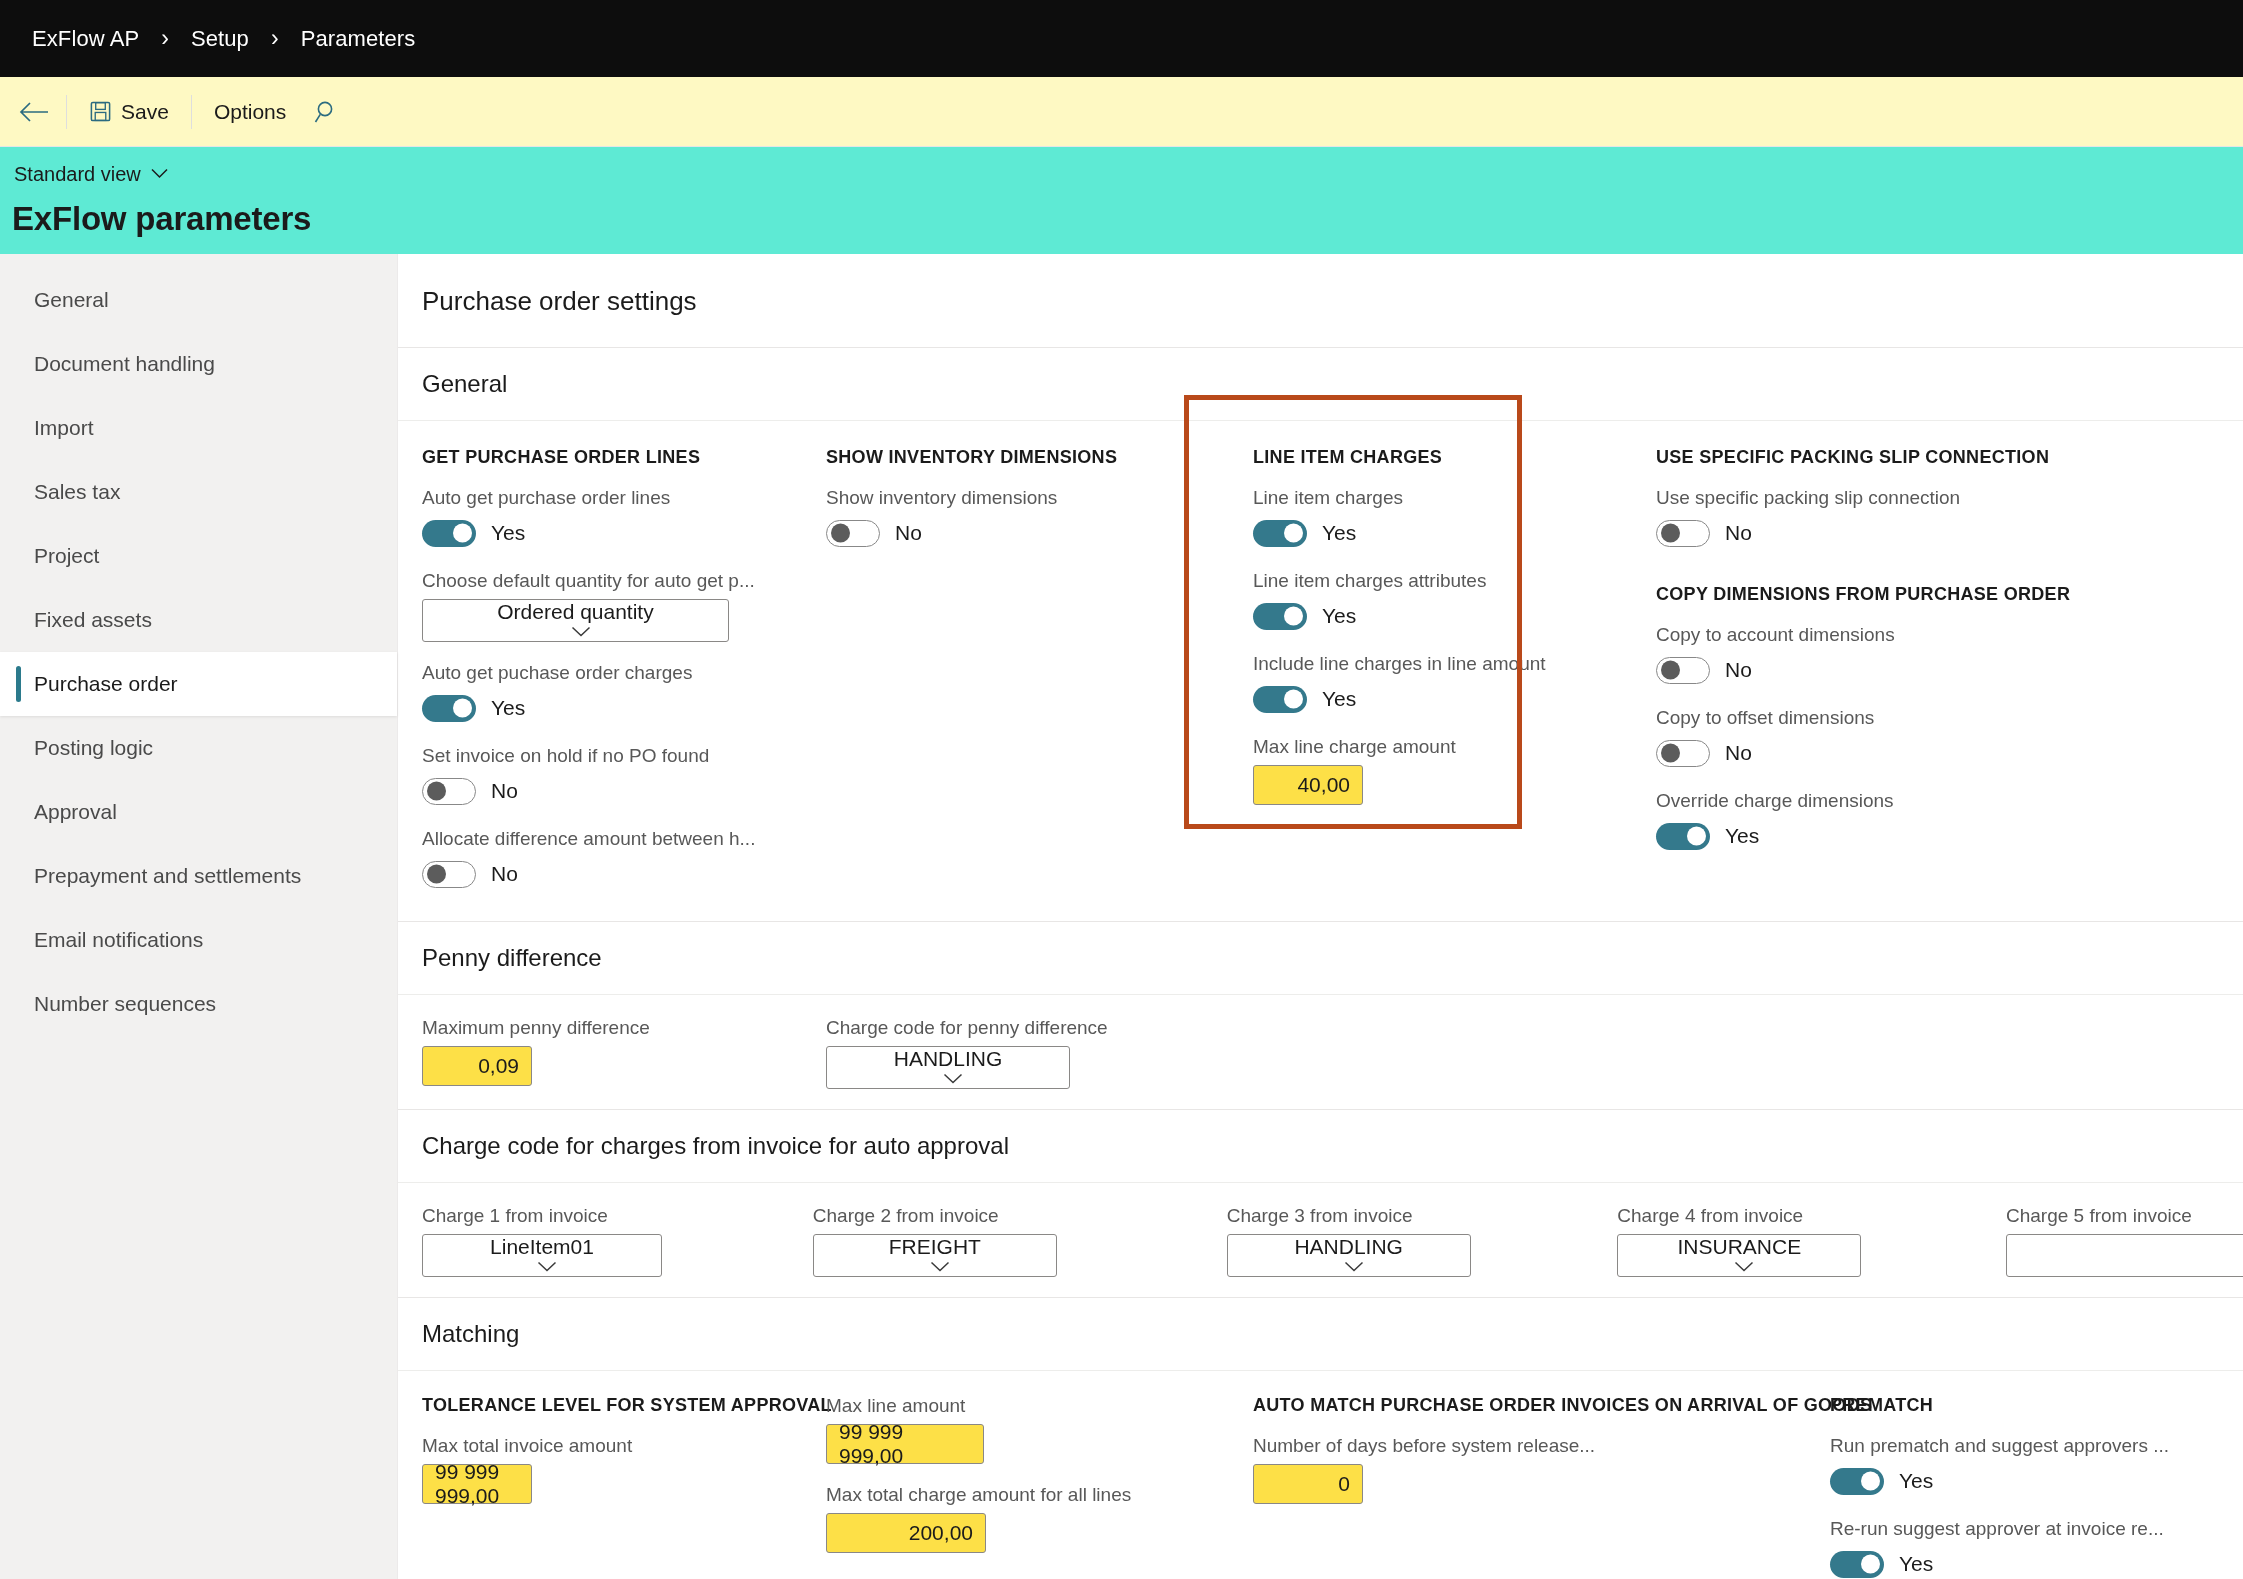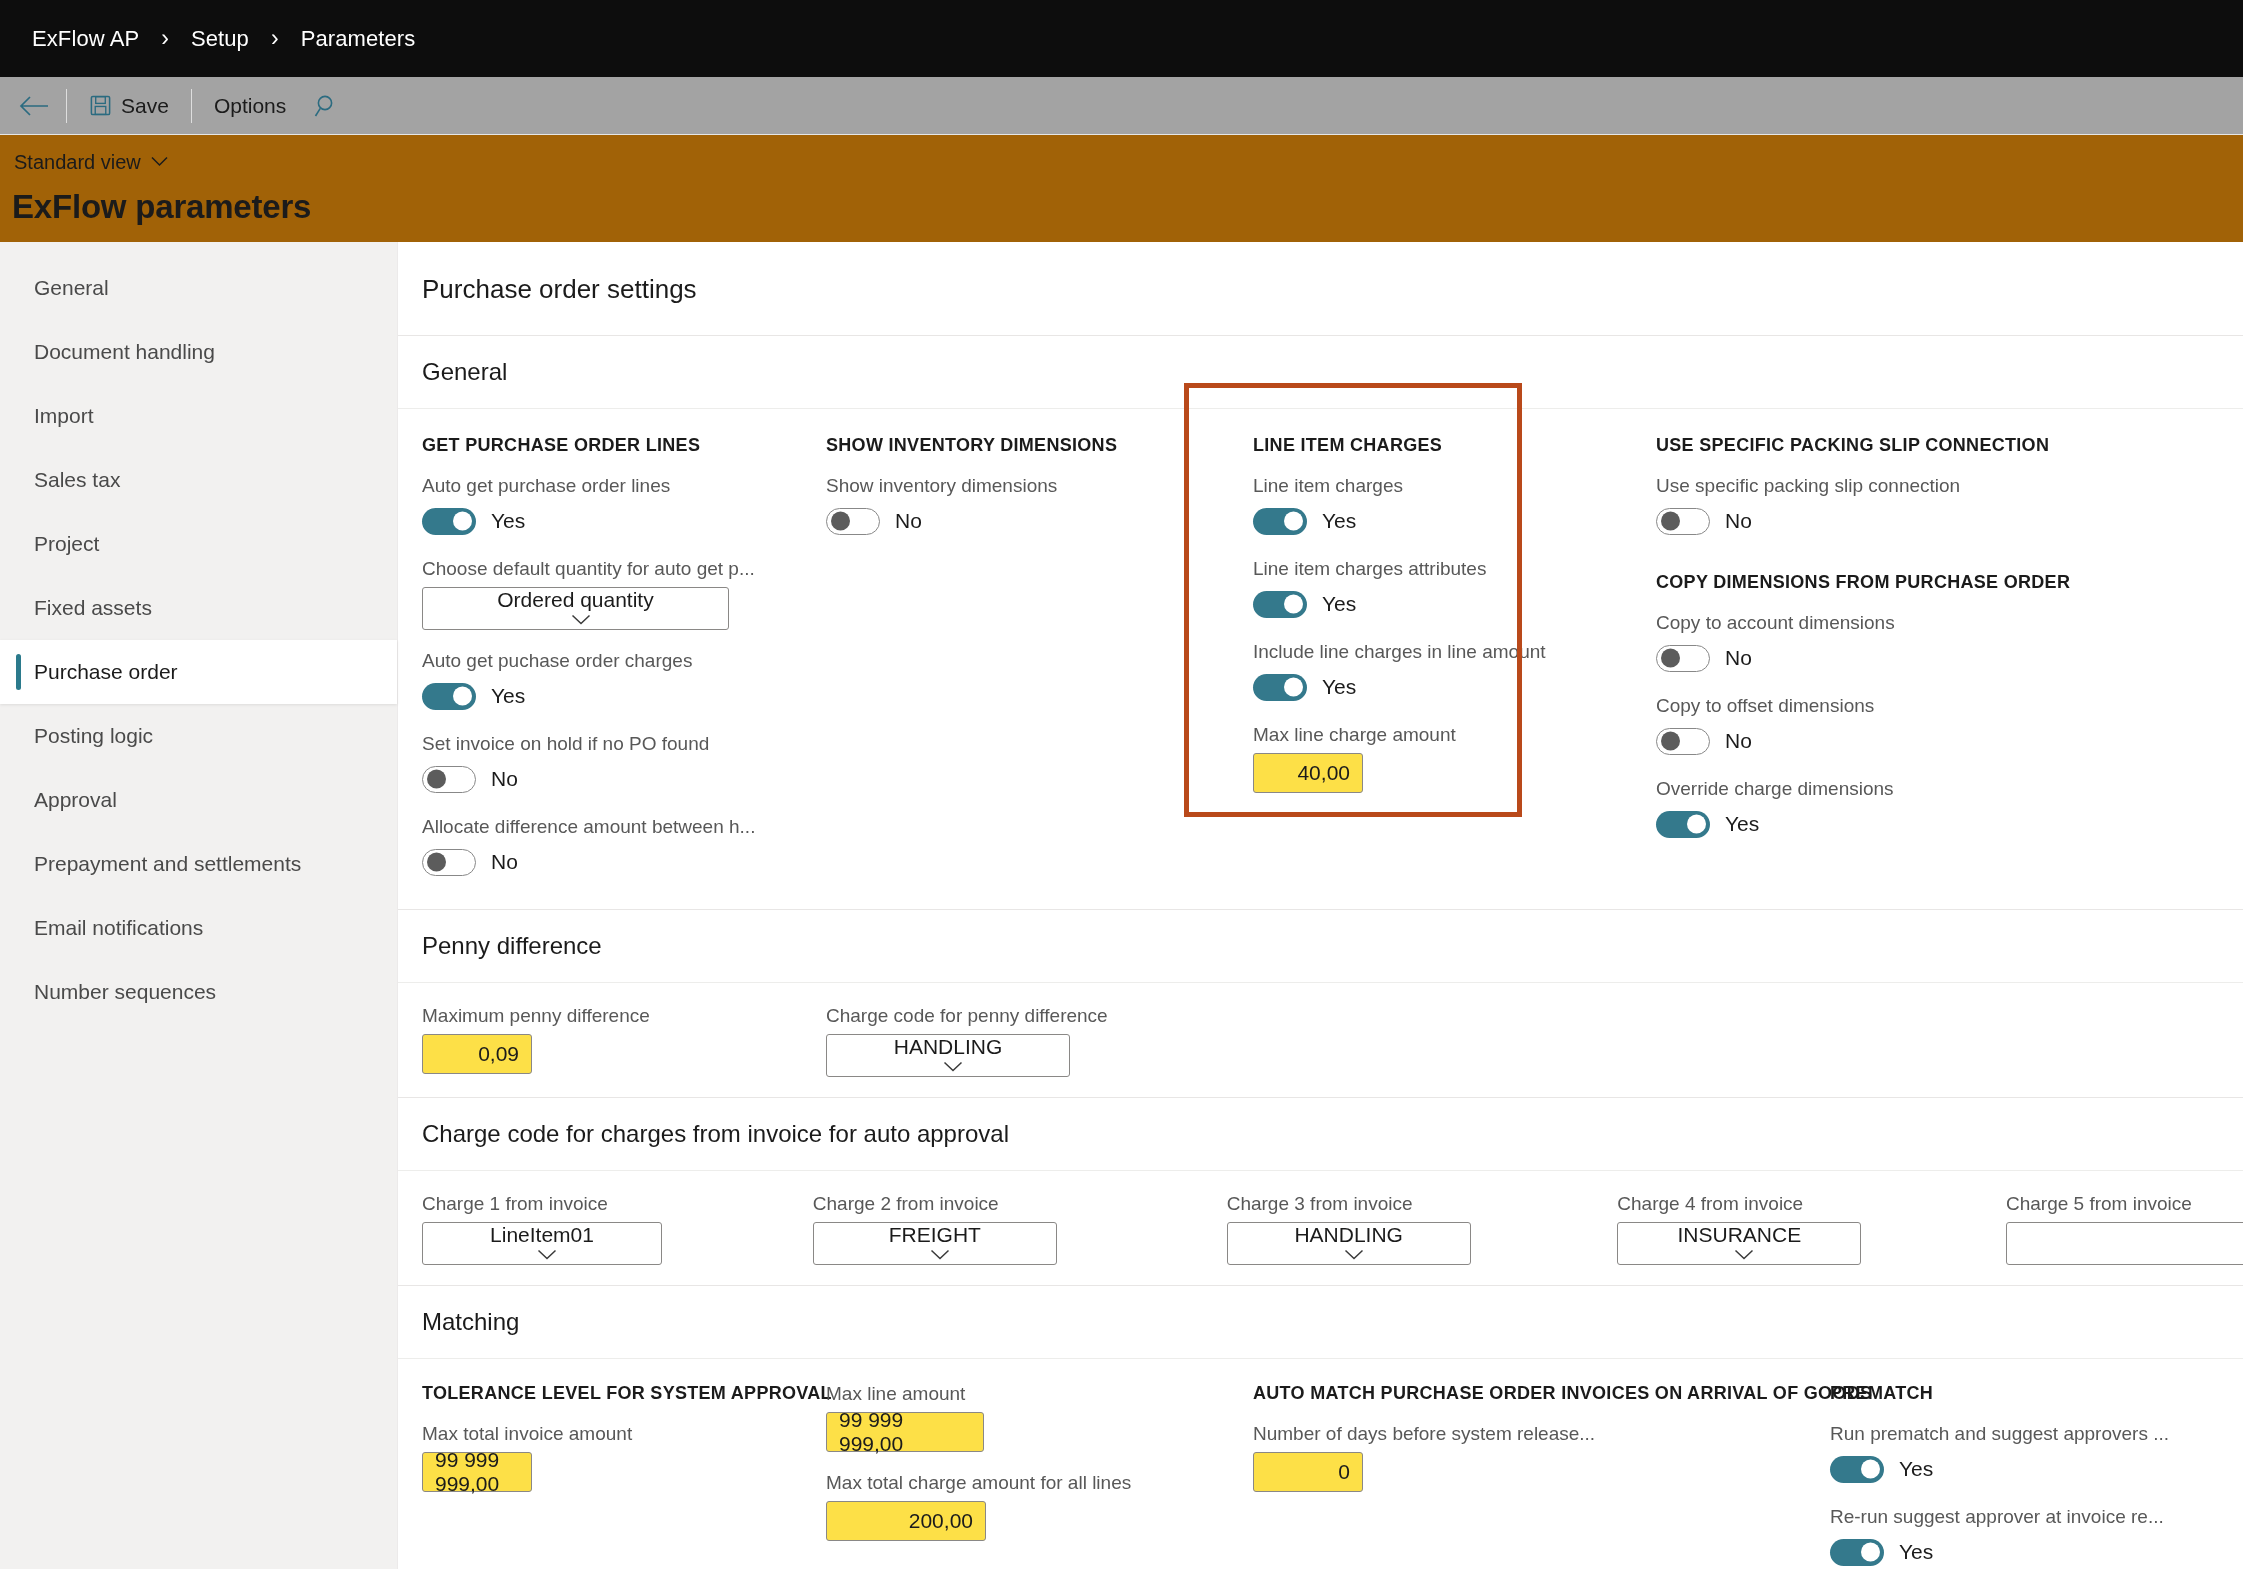--- a/index.html
+++ b/index.html
@@ -20,21 +20,21 @@
     color: #ffffff; font-size: 22px; letter-spacing: .1px;
     padding: 0 6px; white-space: nowrap;
   }
   .crumb-sep {
     color: #ffffff; font-size: 23px; font-weight: 300;
     padding: 0 16px; display: inline-block;
   }
 
   
   .toolbar {
-    height: 58px; background: #a3a3a3;
+    height: 70px; background: #fef9c3;
     border-bottom: 1px solid #e6e6e6;
     display: flex; align-items: center; gap: 0;
     padding-left: 10px;
   }
   .tb-back {
     width: 48px; height: 44px; display: flex;
     align-items: center; justify-content: center;
     color: #2b6b80; font-size: 28px; line-height: 1;
   }
   .tb-div { width: 1px; height: 34px; background: #dedede; margin: 0 8px; }
@@ -43,21 +43,21 @@
     height: 44px; padding: 0 14px;
     font-size: 21px; color: #1b1b1b; white-space: nowrap;
   }
   .tb-btn svg { display: block; }
   .tb-search {
     width: 54px; height: 44px; display: flex;
     align-items: center; justify-content: center;
   }
 
   
-  .pagehdr { background: #a16207; padding: 14px 12px 0 10px; }
+  .pagehdr { background: #5eead4; padding: 14px 12px 0 10px; }
   .viewsel {
     display: inline-flex; align-items: center; gap: 10px;
     font-size: 20px; color: #1b1b1b; padding: 2px 4px;
   }
   .viewsel .chev { font-size: 13px; color: #1b1b1b; }
   .pagetitle {
     font-size: 33px; font-weight: 700; color: #1b1b1b;
     padding: 12px 0 16px 2px; letter-spacing: -.2px;
   }
 

